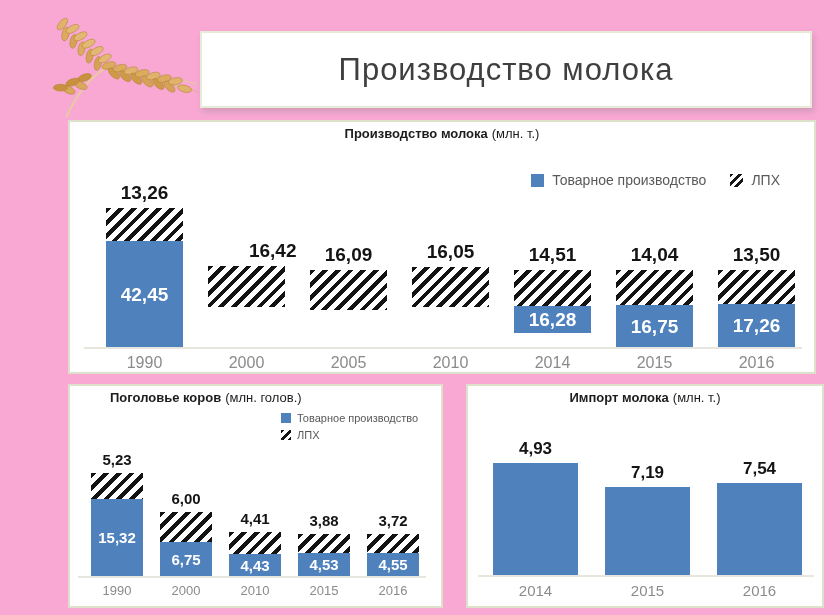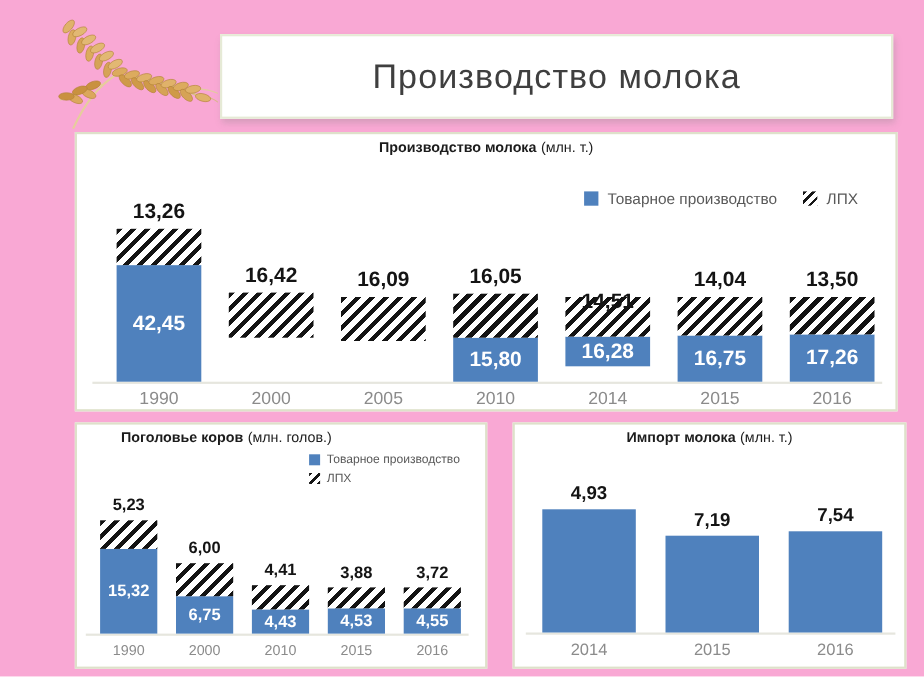--- a/index.html
+++ b/index.html
@@ -126,36 +126,33 @@
     </div>
     <div class="plot" id="plot-milk">
         <div class="axis-line" style="top: 225px; left: 14px; width: 718px;"></div>
         <div class="bar-blue" style="left: 36px; width: 77px; top: 119px; height: 106px;">
           <span class="bar-inner-label">42,45</span>
         </div>
         <div class="bar-hatch" style="left: 36px; width: 77px; top: 86px; height: 33px;"></div>
         <div class="bar-top-label" style="left: 24.5px; width: 100px; top: 61px;">13,26</div>
         <div class="axis-label" style="left: 24.5px; width: 100px; top: 233px; font-size: 16px;">1990</div>
         <div class="bar-hatch" style="left: 138px; width: 77px; top: 144px; height: 41px;"></div>
-        <div class="bar-top-label" style="left: 126.5px; width: 100px; top: 119px;">16,42</div>
+        <div class="bar-top-label" style="left: 126.5px; width: 100px; top: 119px; text-align: right;">16,42</div>
         <div class="axis-label" style="left: 126.5px; width: 100px; top: 233px; font-size: 16px;">2000</div>
         <div class="bar-hatch" style="left: 240px; width: 77px; top: 148px; height: 40px;"></div>
         <div class="bar-top-label" style="left: 228.5px; width: 100px; top: 123px;">16,09</div>
         <div class="axis-label" style="left: 228.5px; width: 100px; top: 233px; font-size: 16px;">2005</div>
-        <div class="bar-blue" style="left: 342px; width: 77px; top: 185px; height: 40px;">
-          <span class="bar-inner-label">15,80</span>
-        </div>
         <div class="bar-hatch" style="left: 342px; width: 77px; top: 145px; height: 40px;"></div>
         <div class="bar-top-label" style="left: 330.5px; width: 100px; top: 120px;">16,05</div>
         <div class="axis-label" style="left: 330.5px; width: 100px; top: 233px; font-size: 16px;">2010</div>
         <div class="bar-blue" style="left: 444px; width: 77px; top: 184px; height: 27px;">
           <span class="bar-inner-label">16,28</span>
         </div>
         <div class="bar-hatch" style="left: 444px; width: 77px; top: 148px; height: 36px;"></div>
-        <div class="bar-top-label" style="left: 432.5px; width: 100px; top: 123px; margin-top: 20px;">14,51</div>
+        <div class="bar-top-label" style="left: 432.5px; width: 100px; top: 123px;">14,51</div>
         <div class="axis-label" style="left: 432.5px; width: 100px; top: 233px; font-size: 16px;">2014</div>
         <div class="bar-blue" style="left: 546px; width: 77px; top: 183px; height: 42px;">
           <span class="bar-inner-label">16,75</span>
         </div>
         <div class="bar-hatch" style="left: 546px; width: 77px; top: 148px; height: 35px;"></div>
         <div class="bar-top-label" style="left: 534.5px; width: 100px; top: 123px;">14,04</div>
         <div class="axis-label" style="left: 534.5px; width: 100px; top: 233px; font-size: 16px;">2015</div>
         <div class="bar-blue" style="left: 648px; width: 77px; top: 182px; height: 43px;">
           <span class="bar-inner-label">17,26</span>
         </div>

